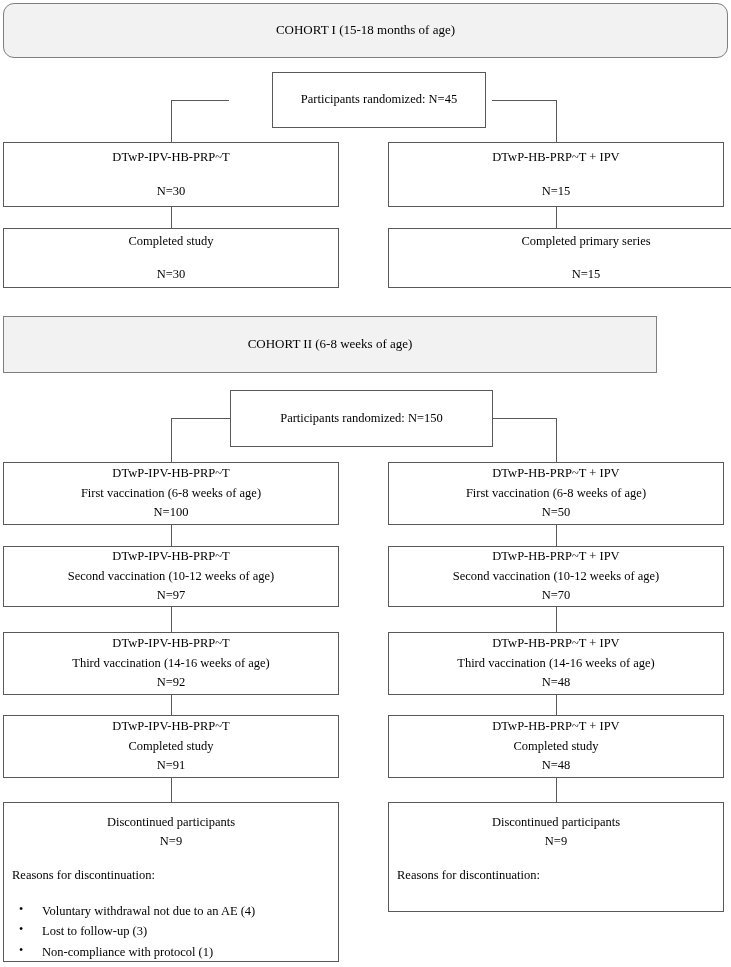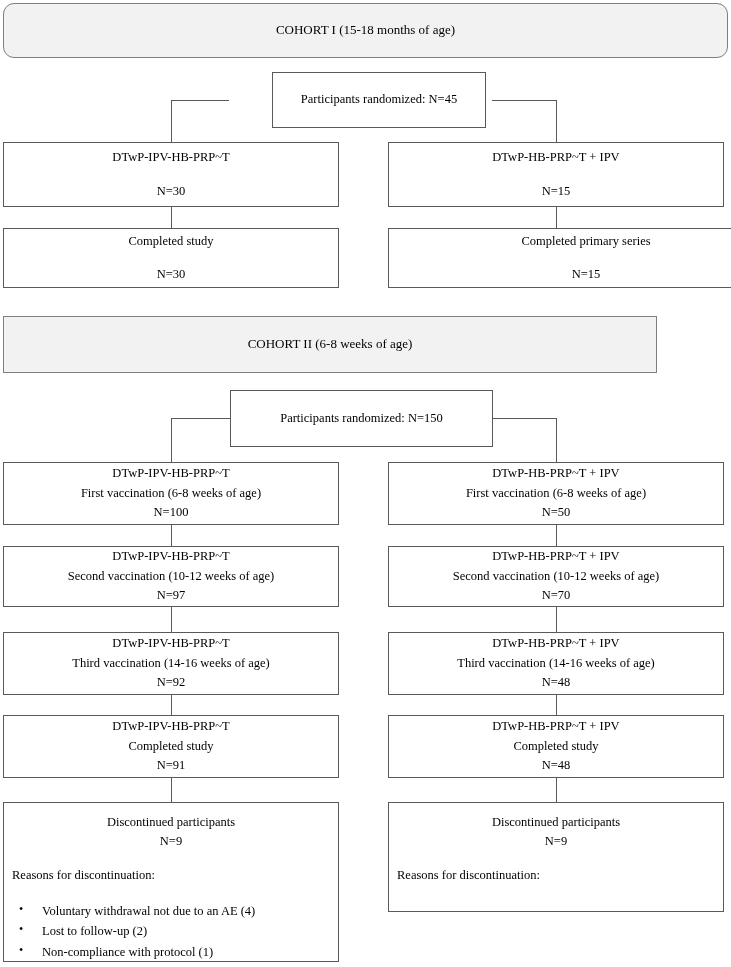--- a/index.html
+++ b/index.html
@@ -197,21 +197,21 @@
 
   <div class="connector conn-v" style="left:171px; top:778px; height:24px;"></div>
   <div class="connector conn-v" style="left:556px; top:778px; height:24px;"></div>
 
   <div class="box disc" style="left:3px; top:802px; width:336px; height:160px;">
     <span class="head">Discontinued participants</span>
     <span class="head">N=9</span>
     <span class="reasons-label">Reasons for discontinuation:</span>
     <ul>
       <li>Voluntary withdrawal not due to an AE (4)</li>
-      <li>Lost to follow-up (2)</li>
+      <li>Lost to follow-up (3)</li>
       <li>Non-compliance with protocol (1)</li>
       <li>SAE (1)</li>
       <li>Other AE (1)</li>
     </ul>
   </div>
 
   <div class="box disc" style="left:388px; top:802px; width:336px; height:110px;">
     <span class="head">Discontinued participants</span>
     <span class="head">N=9</span>
     <span class="reasons-label">Reasons for discontinuation:</span>

